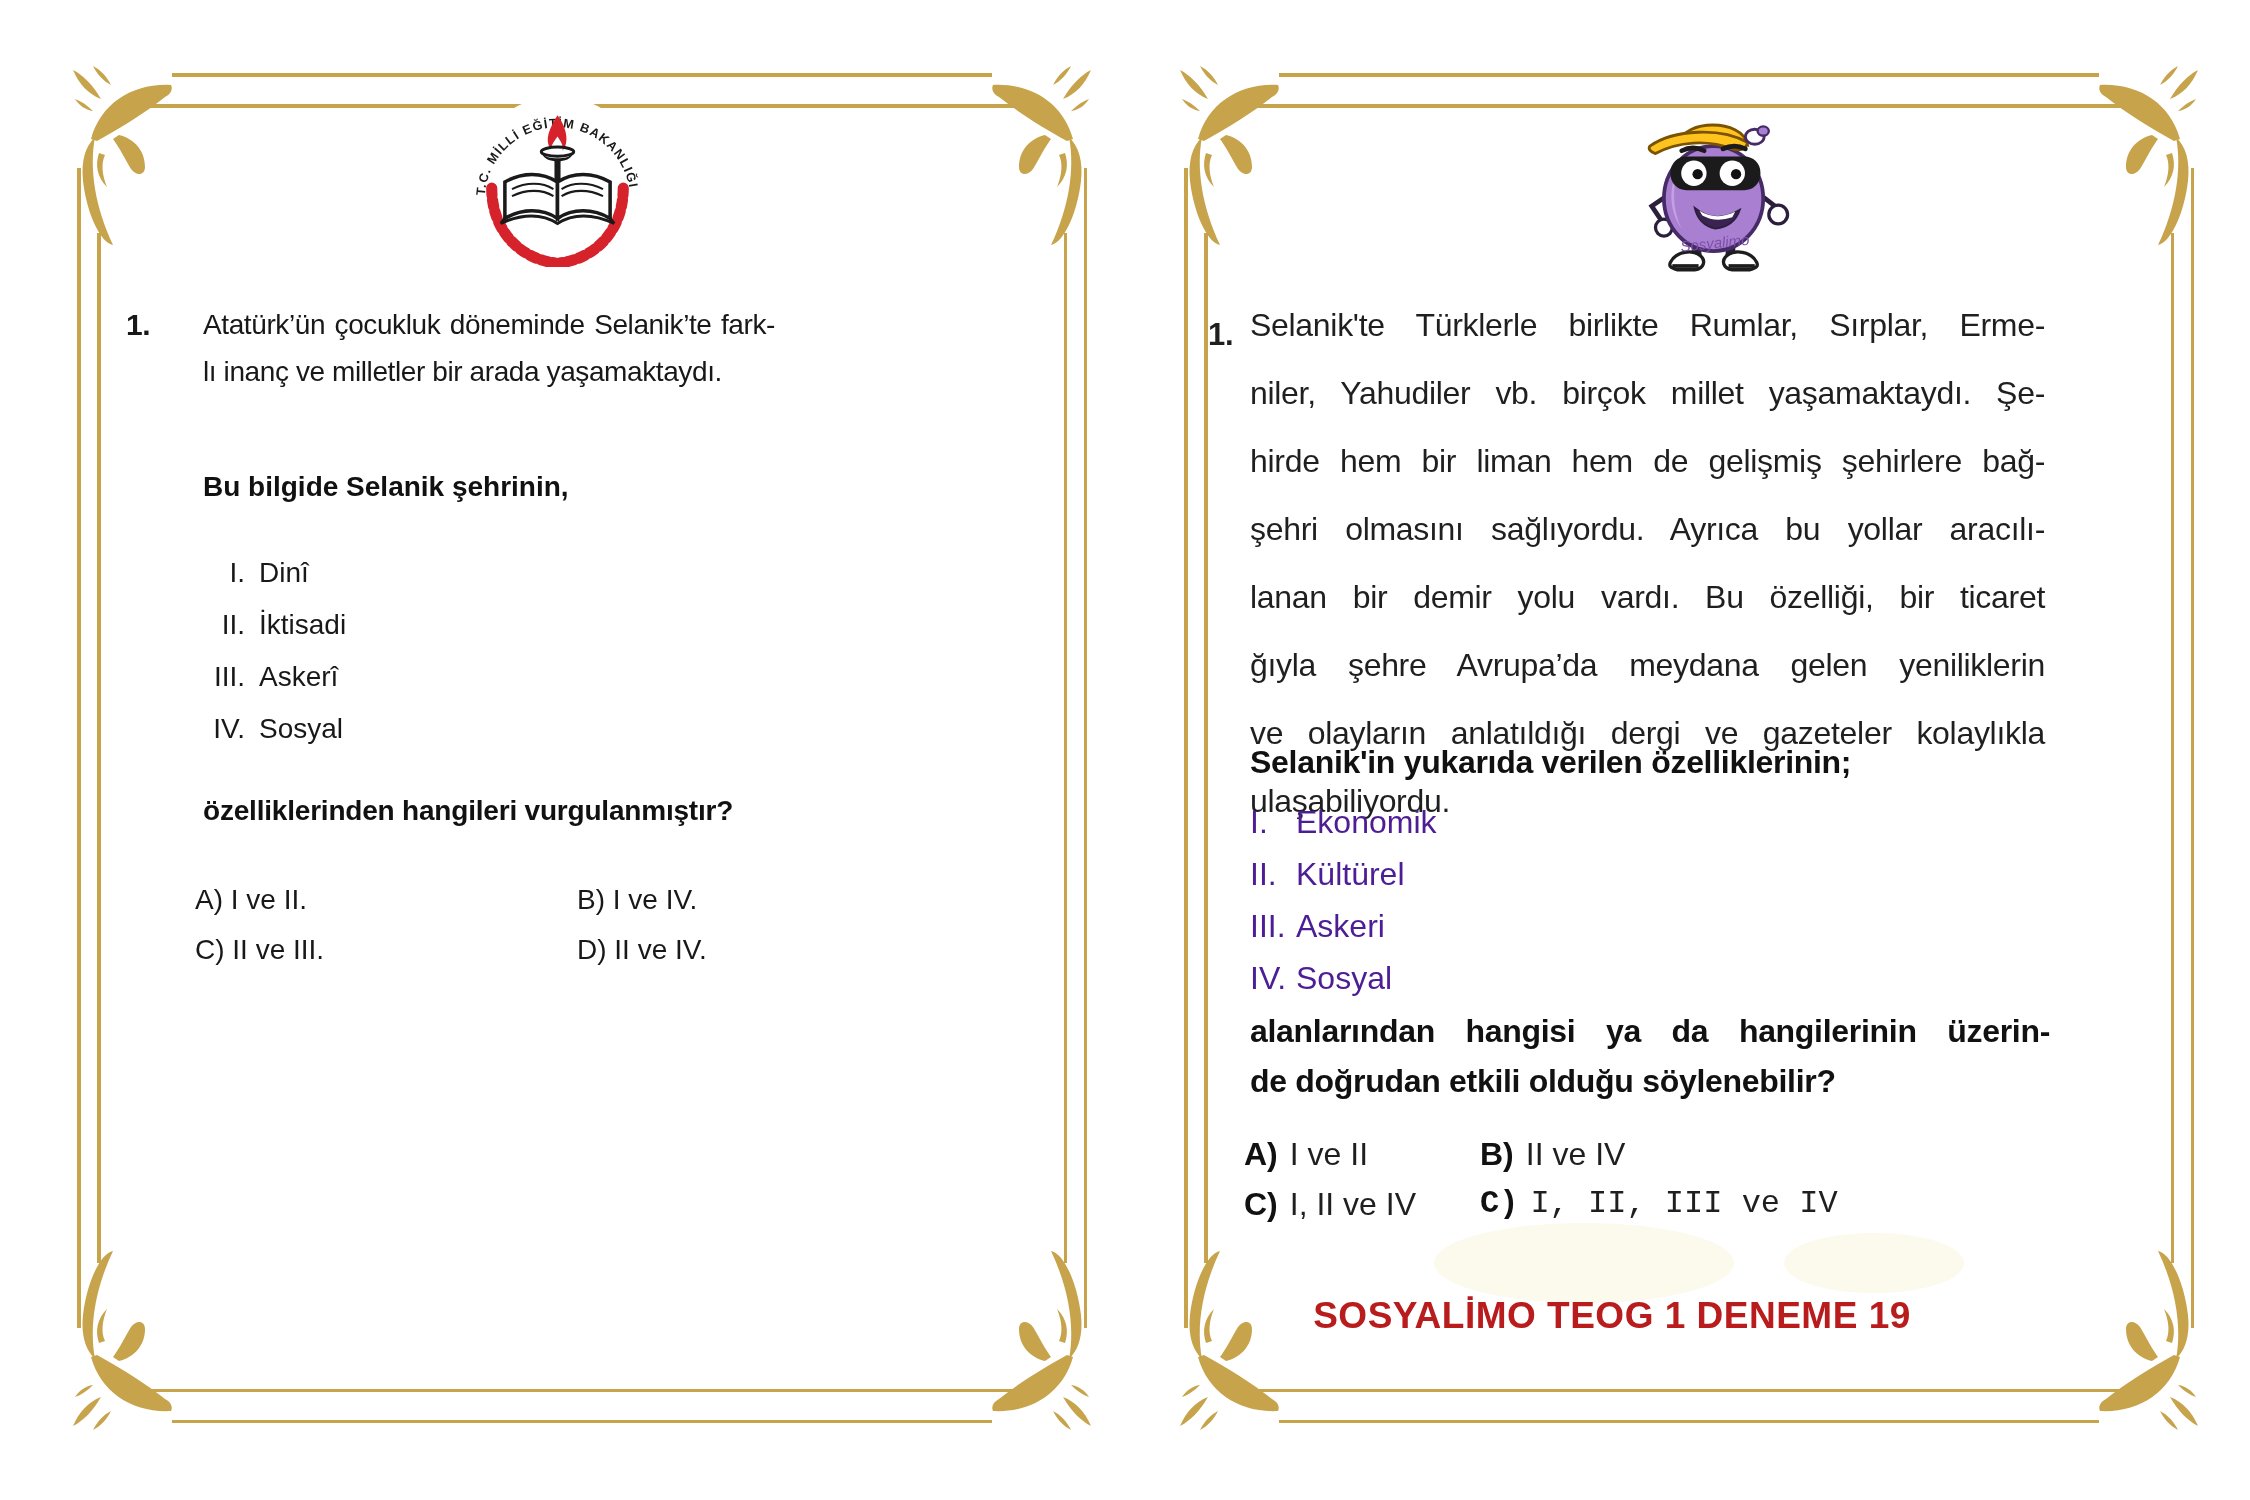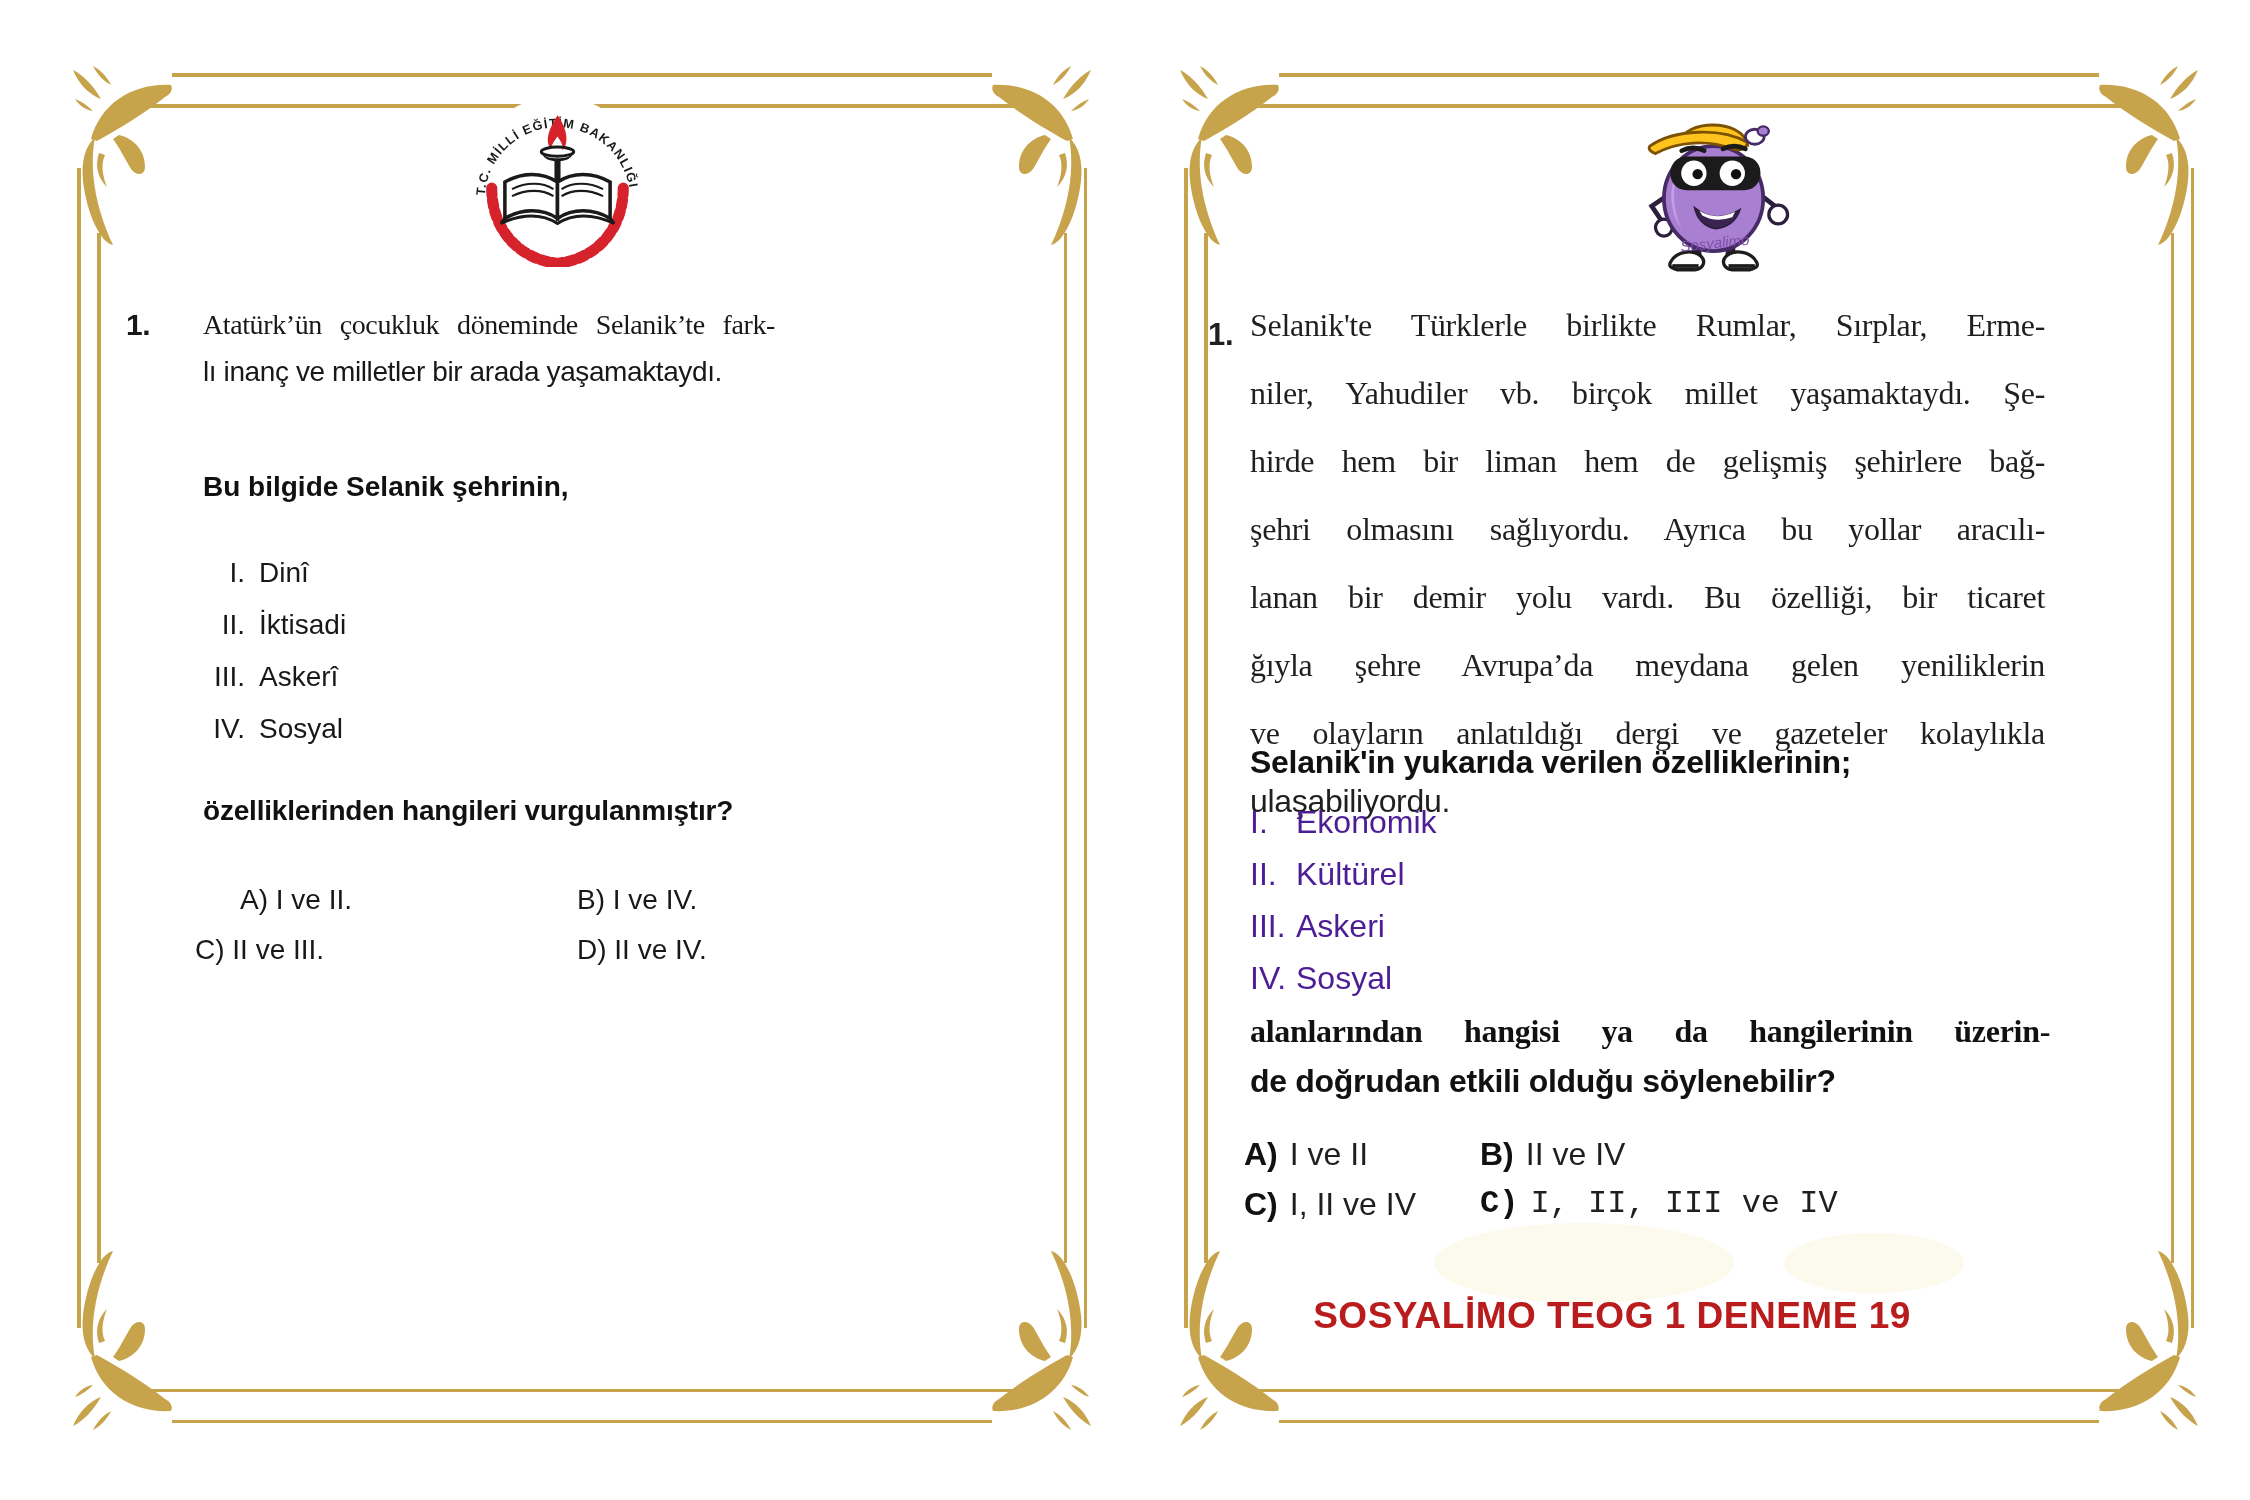--- a/index.html
+++ b/index.html
@@ -22,21 +22,21 @@
   .il{left:20px;top:160px;bottom:160px;width:3.5px;}
   .ir{right:20px;top:160px;bottom:160px;width:3.5px;}
   .corner{position:absolute;width:110px;height:185px;fill:#C7A44C;}
   .corner.tl{left:-6px;top:-8px;}
   .corner.tr{right:-6px;top:-8px;transform:scaleX(-1);}
   .corner.bl2{left:-6px;bottom:-8px;transform:scaleY(-1);}
   .corner.br{right:-6px;bottom:-8px;transform:scale(-1,-1);}
 
   .abs{position:absolute;}
   .qnum{font-weight:bold;white-space:nowrap;}
-  .jl{text-align:justify;text-align-last:justify;font-family:Liberation Serif, serif;}
+  .jl{text-align:justify;text-align-last:justify;}
   .ll{text-align:left;}
   .b{font-weight:bold;color:#111;}
 
   
   .lp-txt{font-size:28px;line-height:47px;letter-spacing:-0.4px;}
   #lp-num{left:49px;top:228px;font-size:30px;line-height:47px;}
   #lp-para{left:126px;top:228px;width:572px;}
   #lp-intro{left:126px;top:390px;font-size:28px;line-height:47px;}
   #lp-list{left:102px;top:474px;}
   .lp-row{height:52px;line-height:52px;font-size:28px;white-space:nowrap;}
@@ -145,21 +145,21 @@
       <div class="lp-row">
         <span class="num">III.</span><span class="lab">Askerî</span>
       </div>
       <div class="lp-row">
         <span class="num">IV.</span><span class="lab">Sosyal</span>
       </div>
     </div>
 
     <div class="abs b" id="lp-q">özelliklerinden hangileri vurgulanmıştır?</div>
 
-    <div class="abs lp-opt" style="left:118px;top:805px;margin-left:45px;">
+    <div class="abs lp-opt" style="left:118px;top:805px;">
       <span>A)</span>
       <span>I ve II.</span>
     </div>
     <div class="abs lp-opt" style="left:500px;top:805px;">
       <span>B)</span>
       <span>I ve IV.</span>
     </div>
     <div class="abs lp-opt" style="left:118px;top:855px;">
       <span>C)</span>
       <span>II ve III.</span>

